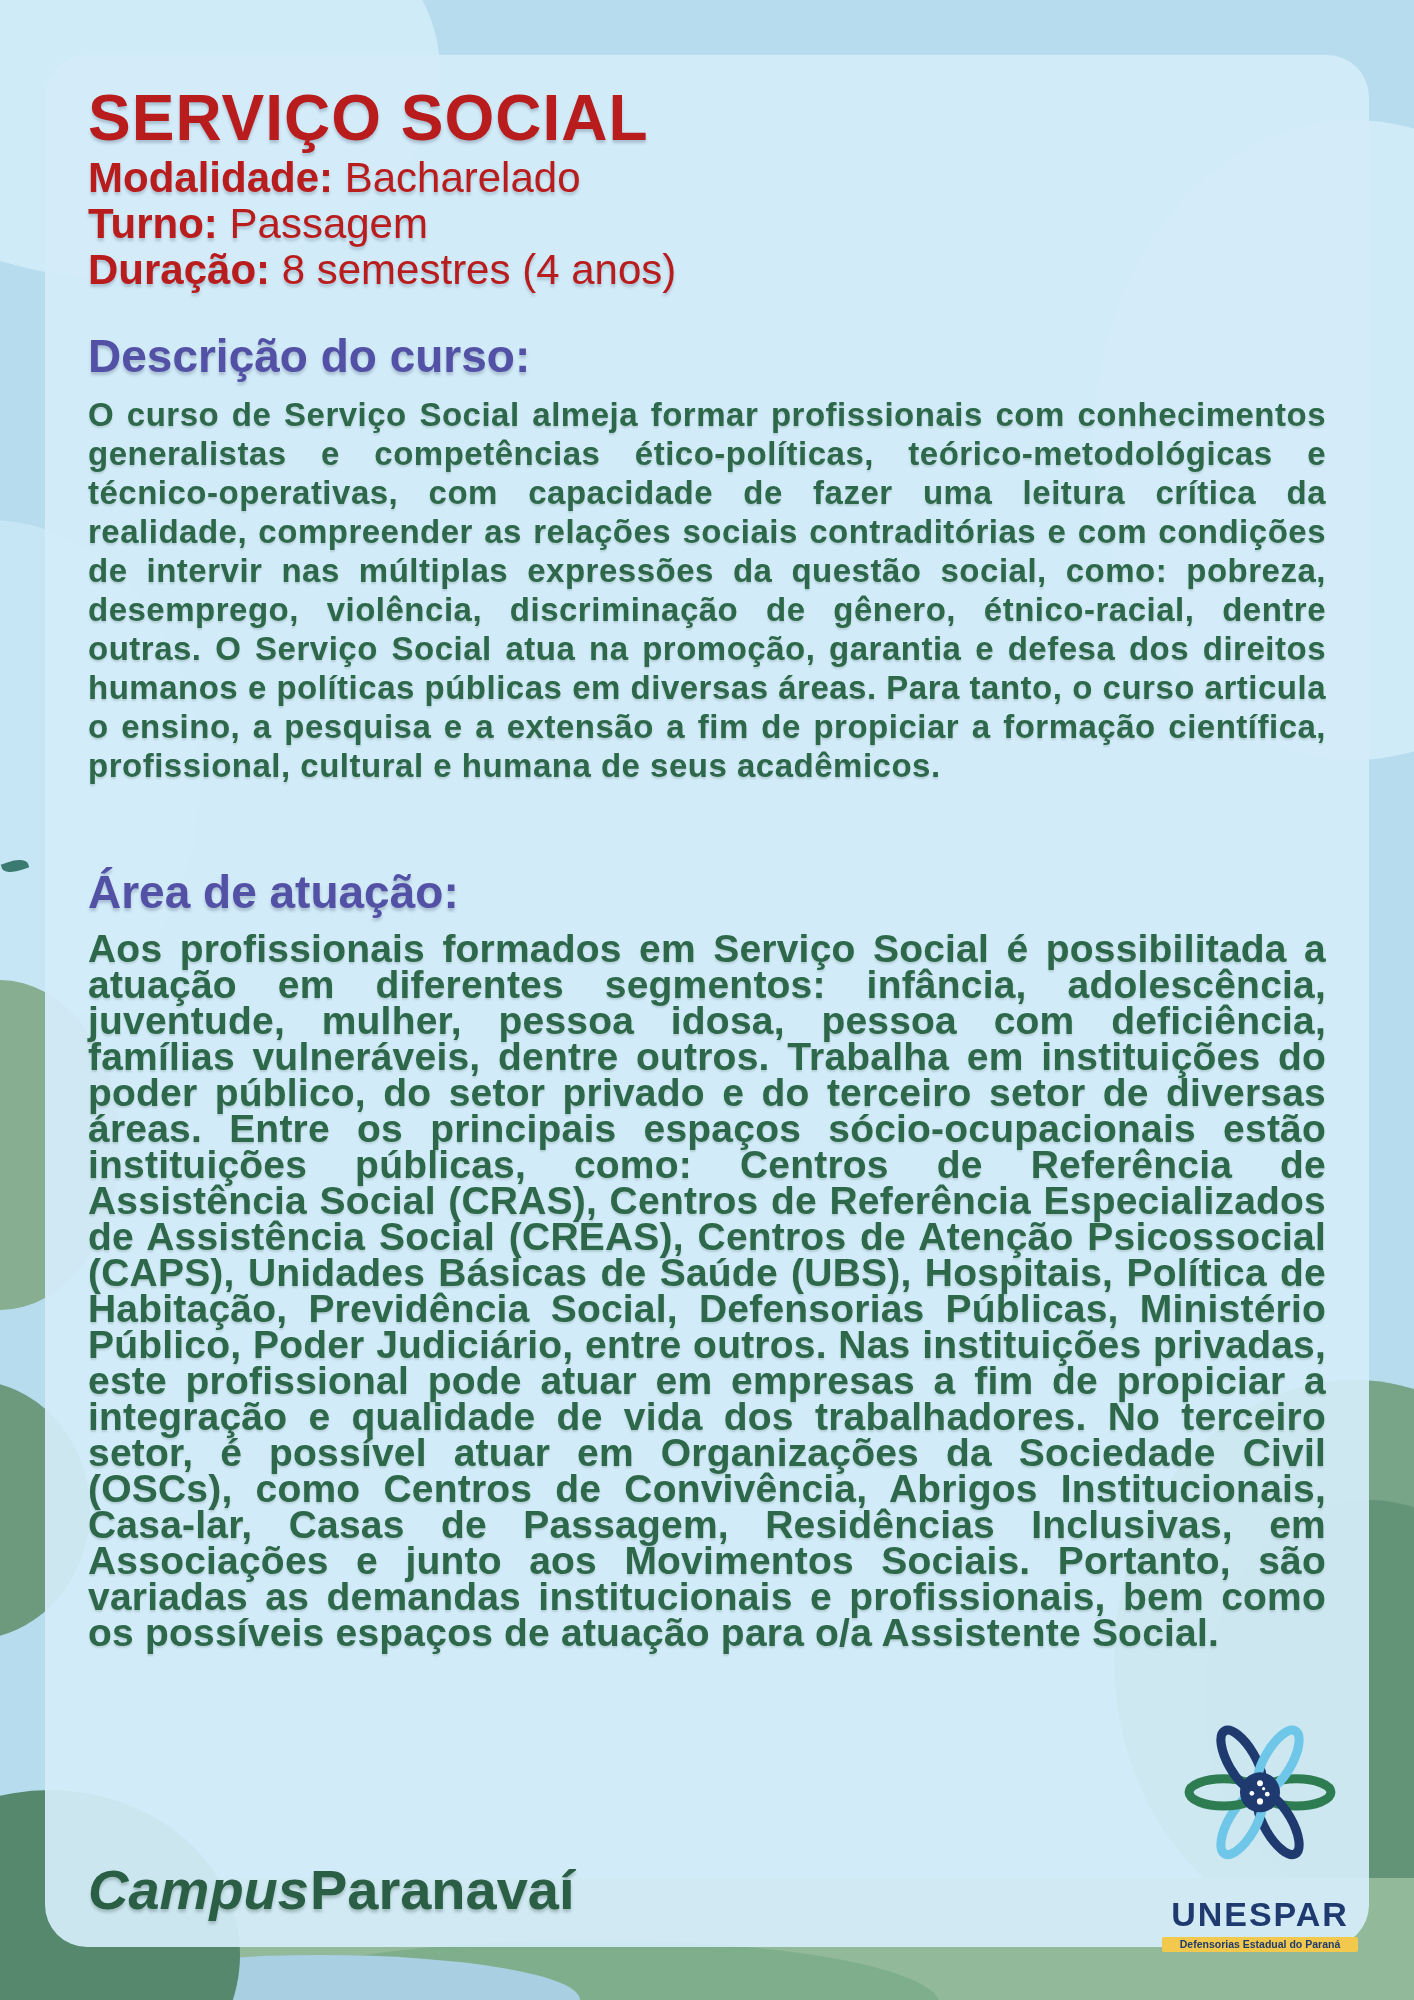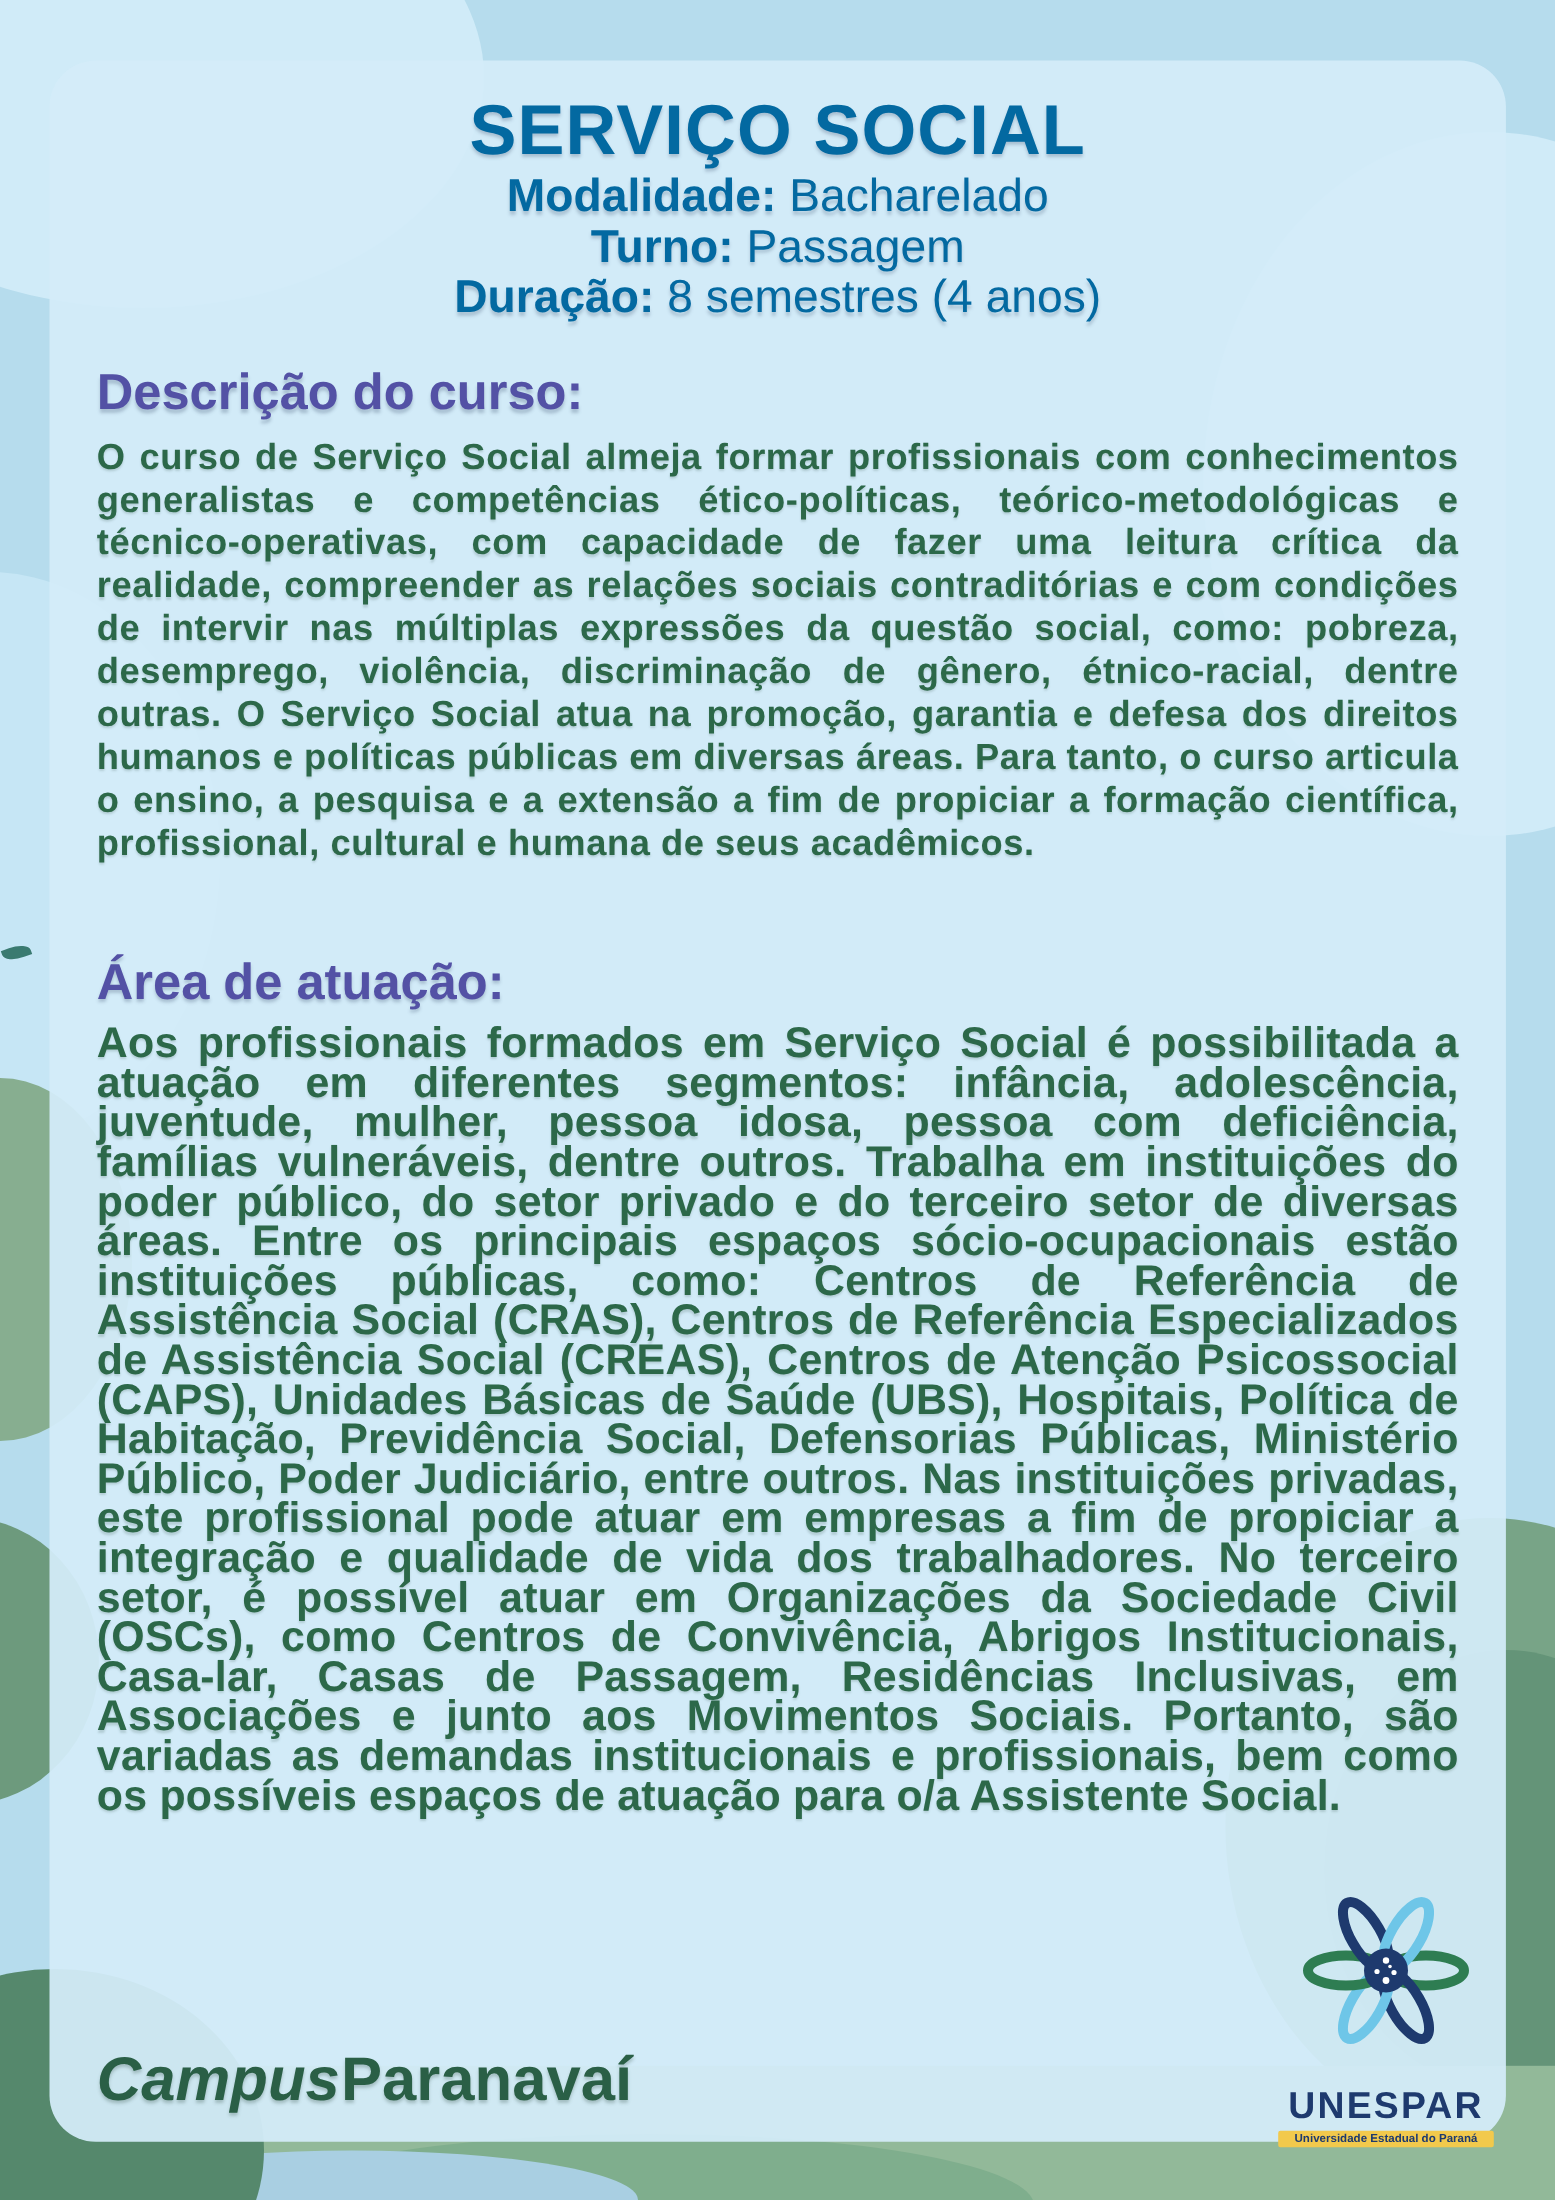--- a/index.html
+++ b/index.html
@@ -33,21 +33,21 @@
   
   .panel {
     position: absolute;
     left: 45px; top: 55px;
     width: 1324px; height: 1892px;
     background: rgba(211,236,249,0.94);
     border-radius: 42px;
     padding: 26px 43px 0 43px;
   }
   
-  .hdr { text-align: center; color: #0369a1; }
+  .hdr { text-align: left; color: #b91c1c; }
   .title {
     font-size: 64px; font-weight: 800; letter-spacing: 1px;
     text-shadow: 0 3px 3px rgba(70,90,120,.30);
   }
   .vacancies {
     margin-top: 8px;
     font-size: 44px; font-weight: 800;
     text-shadow: 0 3px 3px rgba(70,90,120,.28);
   }
   .info-line {
@@ -157,14 +157,14 @@
     <circle cx="110" cy="98" r="22" fill="#1e3a6e"></circle>
     <g fill="#ffffff">
       <circle cx="110" cy="88" r="3.2"></circle>
       <circle cx="101" cy="99" r="2.6"></circle>
       <circle cx="118" cy="100" r="2.6"></circle>
       <circle cx="110" cy="108" r="3.4"></circle>
       <circle cx="114" cy="94" r="1.8"></circle>
     </g>
   </svg>
   <div class="logo-name">UNESPAR</div>
-  <div class="logo-sub">Universidade Estadual do Paraná</div>
+  <div class="logo-sub">Defensorias Estadual do Paraná</div>
 </div>
 
 </body></html>

